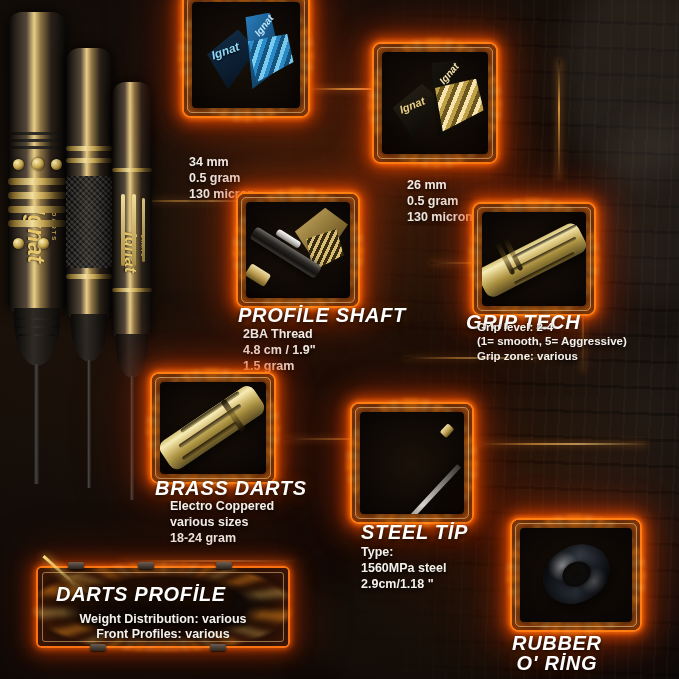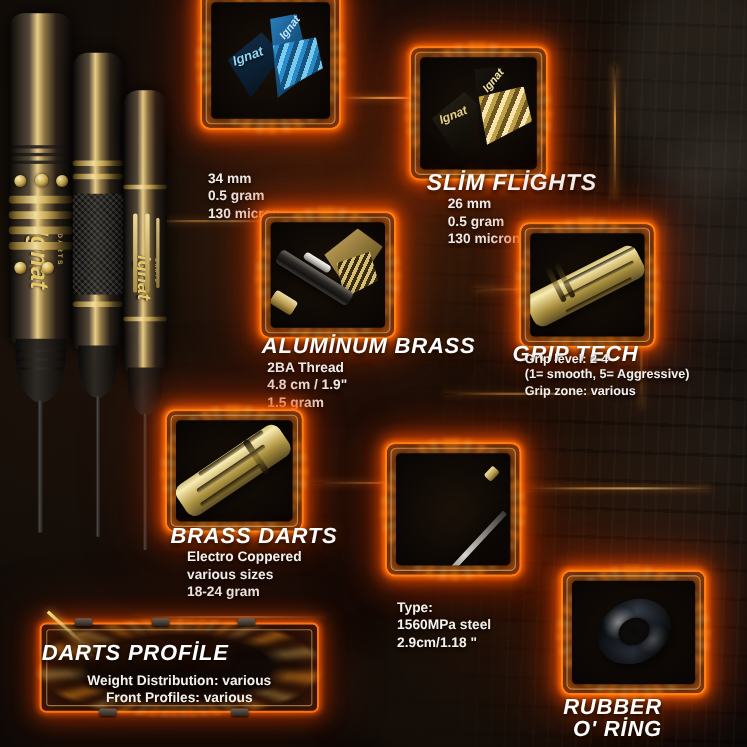--- a/index.html
+++ b/index.html
@@ -296,38 +296,37 @@
     <div class="inner">
       <div class="art fl-gold">
         <div class="wingA"></div>
         <div class="wingB"></div>
         <div class="fan"></div>
         <div class="tag">Ignat</div>
         <div class="tag2">Ignat</div>
       </div>
     </div>
   </div>
-  <div class="label" style="left:388px;top:156px;font-size:21px;">SLİM FLİGHTS</div>
   <div class="specs" style="left:407px;top:178px;font-size:12.5px;">26 mm
 0.5 gram
 130 micron</div>
 
   <div class="tile" style="left:238px;top:194px;width:120px;height:112px;">
     <div class="frame"></div>
     <div class="inner">
       <div class="art al">
         <div class="flightbg"></div>
         <div class="flightbg2"></div>
         <div class="rod"></div>
         <div class="rodhi"></div>
         <div class="thread"></div>
       </div>
     </div>
   </div>
-  <div class="label" style="left:238px;top:305px;font-size:20px;">ALUMİNUM BRASS</div>
+  <div class="label" style="left:238px;top:305px;font-size:20px;">PROFİLE SHAFT</div>
   <div class="specs" style="left:243px;top:327px;font-size:12.5px;">2BA Thread
 4.8 cm / 1.9"
 1.5 gram</div>
 
   <div class="tile" style="left:474px;top:204px;width:120px;height:110px;">
     <div class="frame"></div>
     <div class="inner">
       <div class="art">
         <div class="cyl" style="left:-6%;top:34%;width:108%;height:34%;transform:rotate(-27deg);"></div>
         <div class="groove" style="left:26%;top:30%;width:68%;height:3px;transform:rotate(-27deg);"></div>
@@ -362,43 +361,44 @@
 
   <div class="tile" style="left:352px;top:404px;width:120px;height:118px;">
     <div class="frame"></div>
     <div class="inner">
       <div class="art">
         <div class="needle" style="left:10%;top:50%;width:86%;height:5px;transform:rotate(-47deg);transform-origin:right center;"></div>
         <div class="needlehead" style="left:78%;top:14%;width:12%;height:9px;transform:rotate(-47deg);"></div>
       </div>
     </div>
   </div>
+  <div class="label" style="left:361px;top:522px;font-size:20px;">STEEL TİP</div>
   <div class="specs" style="left:361px;top:545px;font-size:12.5px;">Type:
 1560MPa steel
 2.9cm/1.18 "</div>
 
   <div class="tile" style="left:512px;top:520px;width:128px;height:110px;">
     <div class="frame"></div>
     <div class="inner">
       <div class="art">
         <div class="oring" style="left:20%;top:19%;width:62%;height:60%;">
           <div class="hole"></div>
         </div>
       </div>
     </div>
   </div>
-  <div class="label" style="left:512px;top:633px;font-size:20px;text-align:right;">RUBBER
+  <div class="label" style="left:512px;top:633px;font-size:20px;text-align:center;">RUBBER
 O' RİNG</div>
 
   <div id="profile-box" style="left:38px;top:568px;width:250px;height:78px;">
     <div class="edge"></div>
     <div class="streak"></div>
     <div class="clip" style="left:30px;top:-6px;"></div>
     <div class="clip" style="left:100px;top:-6px;"></div>
     <div class="clip" style="left:178px;top:-6px;"></div>
     <div class="clip" style="left:52px;top:76px;"></div>
     <div class="clip" style="left:172px;top:76px;"></div>
-    <div class="label" style="left:0;top:16px;width:206px;text-align:left;font-size:20px;">DARTS PROFİLE</div>
+    <div class="label" style="left:0;top:16px;width:206px;text-align:center;font-size:20px;">DARTS PROFİLE</div>
     <div class="specs" style="left:0;top:44px;width:250px;text-align:center;font-size:12.5px;">Weight Distribution: various</div>
     <div class="specs" style="left:0;top:59px;width:250px;text-align:center;font-size:12.5px;">Front Profiles: various</div>
   </div>
 
 </div>
 
 </body></html>

